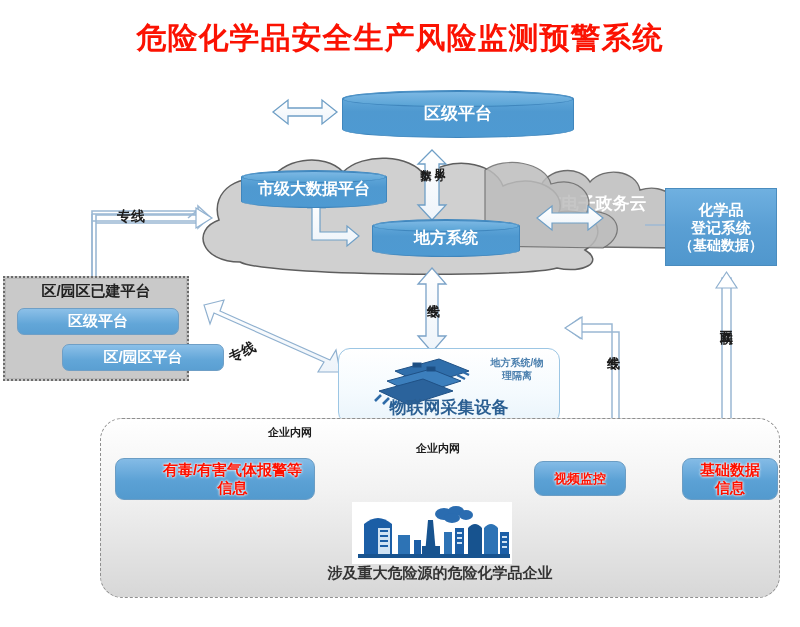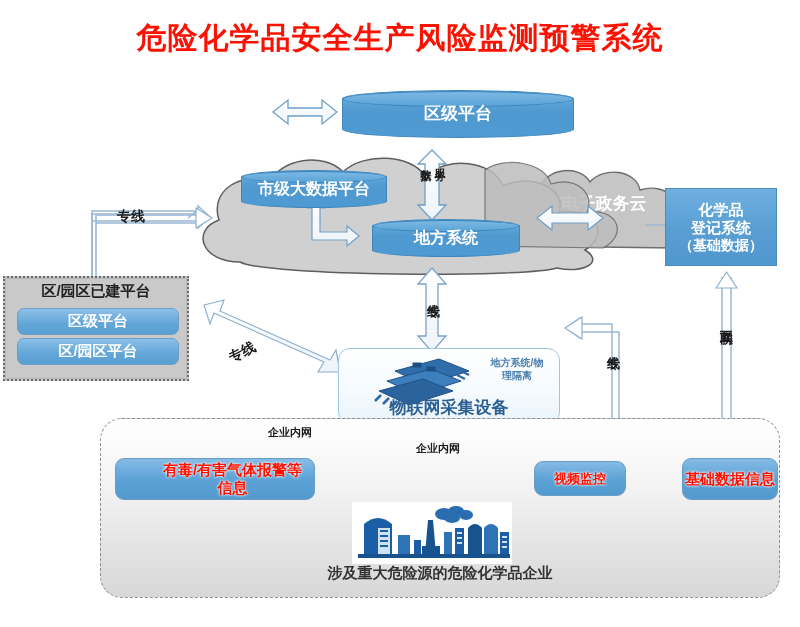--- a/index.html
+++ b/index.html
@@ -215,21 +215,21 @@
 
   <div class="lay cyl" style="left:372px; top:219px; width:148px; height:38px; font-size:16px;">
     <span>地方系统</span>
   </div>
 
   <div class="lay" id="left-panel">
     <div id="left-panel-title">区/园区已建平台</div>
     <div class="lp-btn" style="top:30px;">
       <span>区级平台</span>
     </div>
-    <div class="lp-btn" style="top:60px;">
+    <div class="lp-btn" style="top:66px;margin-left:45px;">
       <span>区/园区平台</span>
     </div>
   </div>
 
   <div class="lay" id="iot-box">
     <svg style="position:absolute; left:26px; top:6px;" width="112" height="54" viewBox="0 0 112 54">
       <g fill="#2e6ba8" stroke="#1f5186" stroke-width="1">
         <path d="M30 16 L74 4 L104 16 L60 30 Z" fill="#2f6eab"></path>
         <path d="M22 26 L66 14 L96 26 L52 40 Z" fill="#3c7fbd"></path>
         <path d="M14 36 L58 24 L88 36 L44 50 Z" fill="#2b639c"></path>
@@ -287,21 +287,21 @@
   <div class="lay roundbox" style="left:115px; top:458px; width:200px; height:42px; font-size:15px; flex-direction:column;padding-left:35px;">
     <div class="redtext">有毒/有害气体报警等</div>
     <div class="redtext">信息</div>
   </div>
 
 
   <div class="lay roundbox" style="left:534px; top:461px; width:92px; height:35px; font-size:13px;">
     <div class="redtext">视频监控</div>
   </div>
 
-  <div class="lay roundbox" style="left:682px; top:458px; width:96px; height:42px; font-size:15px; font-family:Liberation Serif, serif;">
+  <div class="lay roundbox" style="left:682px; top:458px; width:96px; height:42px; font-size:15px; flex-direction:column;font-family:Liberation Serif, serif;">
     <div class="redtext">基础数据</div>
     <div class="redtext">信息</div>
   </div>
 
   <div class="lay hlabel" style="left:117px; top:208px;">专线</div>
 
   <div class="lay hlabel rot" style="left:230px; top:350px;">专线</div>
 
   <div class="lay vlabel" style="left:427px; top:293px;">专线</div>
 

